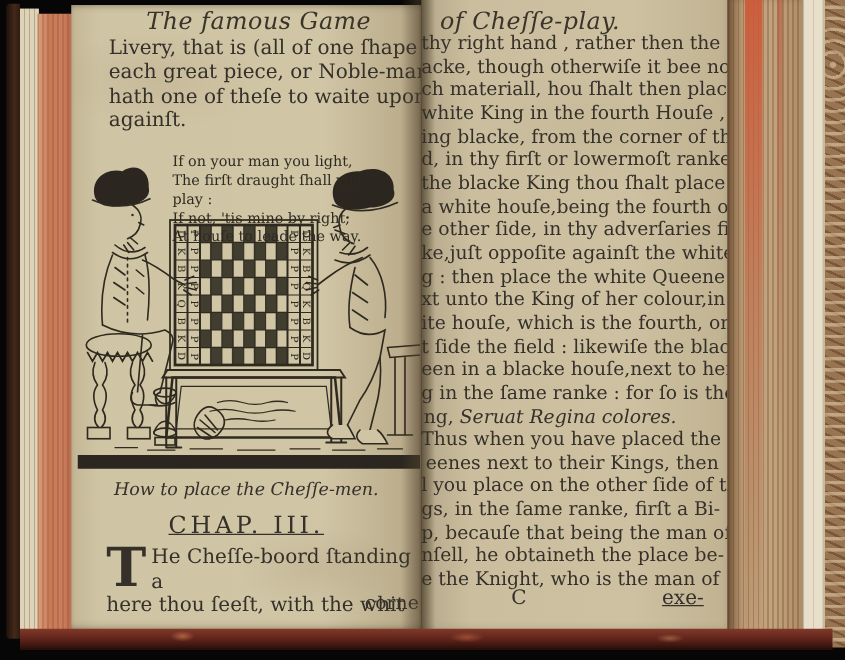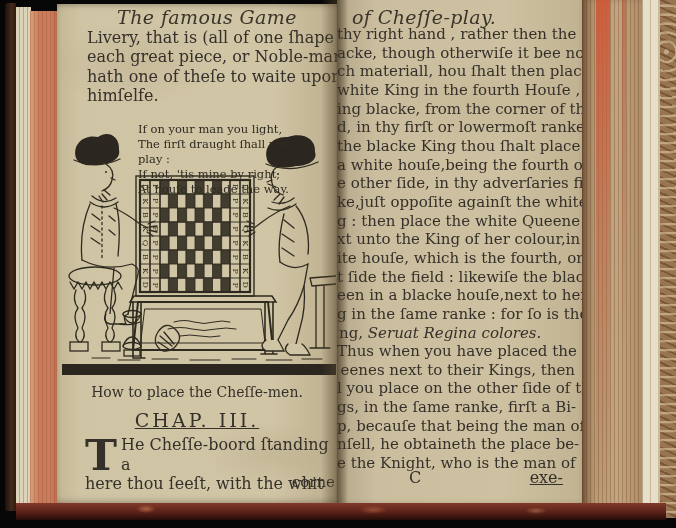--- a/index.html
+++ b/index.html
@@ -33,21 +33,21 @@
     background-image:linear-gradient(90deg,rgba(0,0,0,0) 45%,rgba(150,125,95,.5) 46%,rgba(0,0,0,0) 52%);}
   #marble-strip{left:660px;top:0;width:16px;height:518px;background:#997451;
     background-image:repeating-radial-gradient(circle at 40% 10%,rgba(228,206,170,.55) 0 2px,rgba(0,0,0,0) 3px 9px),
                      repeating-linear-gradient(25deg,rgba(90,58,32,.5) 0 2px,rgba(0,0,0,0) 2px 7px);}
 
   
   #left-page{left:57px;top:4px;width:280px;height:501px;
     background:radial-gradient(120px 60px at 25% 12%,rgba(120,100,60,.10),rgba(0,0,0,0) 70%),
                radial-gradient(90px 50px at 70% 90%,rgba(110,90,55,.12),rgba(0,0,0,0) 70%),
                linear-gradient(90deg,#c3b795 0,#cfc4a4 8%,#d0c5a5 72%,#bcae8d 94%,#a2947a 100%);
-    box-shadow:inset 0 4px 6px -4px rgba(60,45,25,.55), inset 0 -6px 8px -5px rgba(60,45,25,.6);padding-left:20px;}
+    box-shadow:inset 0 4px 6px -4px rgba(60,45,25,.55), inset 0 -6px 8px -5px rgba(60,45,25,.6);}
   #right-page{left:337px;top:0;width:245px;height:510px;
     background:radial-gradient(140px 70px at 60% 20%,rgba(120,100,60,.08),rgba(0,0,0,0) 70%),
                linear-gradient(90deg,#9a8d71 0,#bcaf91 5%,#cabe9e 16%,#cdc1a1 68%,#c1b392 100%);
     box-shadow:inset 0 -7px 9px -5px rgba(60,45,25,.65);}
   #gutter-shadow{left:321px;top:0;width:27px;height:514px;
     background:linear-gradient(90deg,rgba(0,0,0,0),rgba(86,70,46,.48) 52%,rgba(60,48,30,.55) 60%,rgba(0,0,0,0) 100%);}
 
   
   .rh{font-style:italic;font-size:19px;letter-spacing:.4px;color:#3a342a;}
   #lp-header{left:50px;top:2px;width:200px;text-align:center;}
@@ -55,21 +55,21 @@
   #lp-body{left:30px;top:24px;width:248px;font-size:16px;line-height:19.4px;}
   .jline{text-align:justify;text-align-last:justify;white-space:nowrap;}
   .jline.last{text-align-last:left;}
   #rp-lines{left:0;top:25px;width:238px;font-size:15px;line-height:18.65px;}
   .rline{text-align:right;white-space:nowrap;}
   .rline.short{text-align:left;padding-left:2px;}
   .it{font-style:italic;}
   #rp-sig-row{left:0;top:468px;width:238px;height:20px;font-size:16px;}
   #rp-signature{position:absolute;left:72px;top:0;}
   #rp-catchword{position:absolute;right:12px;top:0;text-decoration:underline;}
-  #lp-caption{left:20px;top:380px;width:240px;text-align:center;font-size:14px;}
+  #lp-caption{left:20px;top:380px;width:240px;text-align:center;font-style:italic;font-size:14px;}
   #lp-chap{left:20px;top:405px;width:240px;text-align:center;font-size:19px;letter-spacing:3px;text-decoration:underline;}
   #lp-chap-para{left:28px;top:431px;width:252px;font-size:16px;line-height:19.5px;}
   #lp-dropcap{float:left;font-size:43px;line-height:34px;padding:3px 4px 0 0;font-weight:bold;}
   #lp-catchword{left:28px;top:469px;width:250px;text-align:right;font-size:15px;}
 
   
   #woodcut{left:5px;top:106px;width:274px;height:270px;}
   #verse{position:absolute;left:76px;top:12px;width:165px;font-size:11.5px;line-height:15px;color:#2f2b22;}
   svg text{font-family:"DejaVu Serif","Liberation Serif",serif;}
 </style>
@@ -82,21 +82,21 @@
   <div class="abs" id="pageedges-left"></div>
   <div class="abs" id="red-edge-left"></div>
 
   <div class="abs" id="left-page">
     <div class="abs rh" id="lp-header">The famous Game</div>
 
     <div class="abs" id="lp-body">
       <div class="jline">Livery, that is (all of one ſhape :</div>
       <div class="jline">each great piece, or Noble-man</div>
       <div class="jline">hath one of theſe to waite upon</div>
-      <div class="jline last">himſelfe.</div>
+      <div class="jline last">againſt.</div>
     </div>
 
     <div class="abs" id="woodcut">
       <svg width="274" height="270" viewBox="0 0 274 270">
         <g stroke="#2e2a1f" fill="none" stroke-width="1.3" stroke-linecap="round">
 
           <g>
             <path d="M14,48 C10,34 22,24 36,27 C46,20 58,26 57,40 C59,48 50,54 38,54 C27,57 17,55 14,48 Z" fill="#2b2720" stroke="none"></path>
             <path d="M12,50 Q35,60 58,49"></path>
             <path d="M44,54 C50,58 52,64 50,70 C49,75 45,79 40,81"></path>

